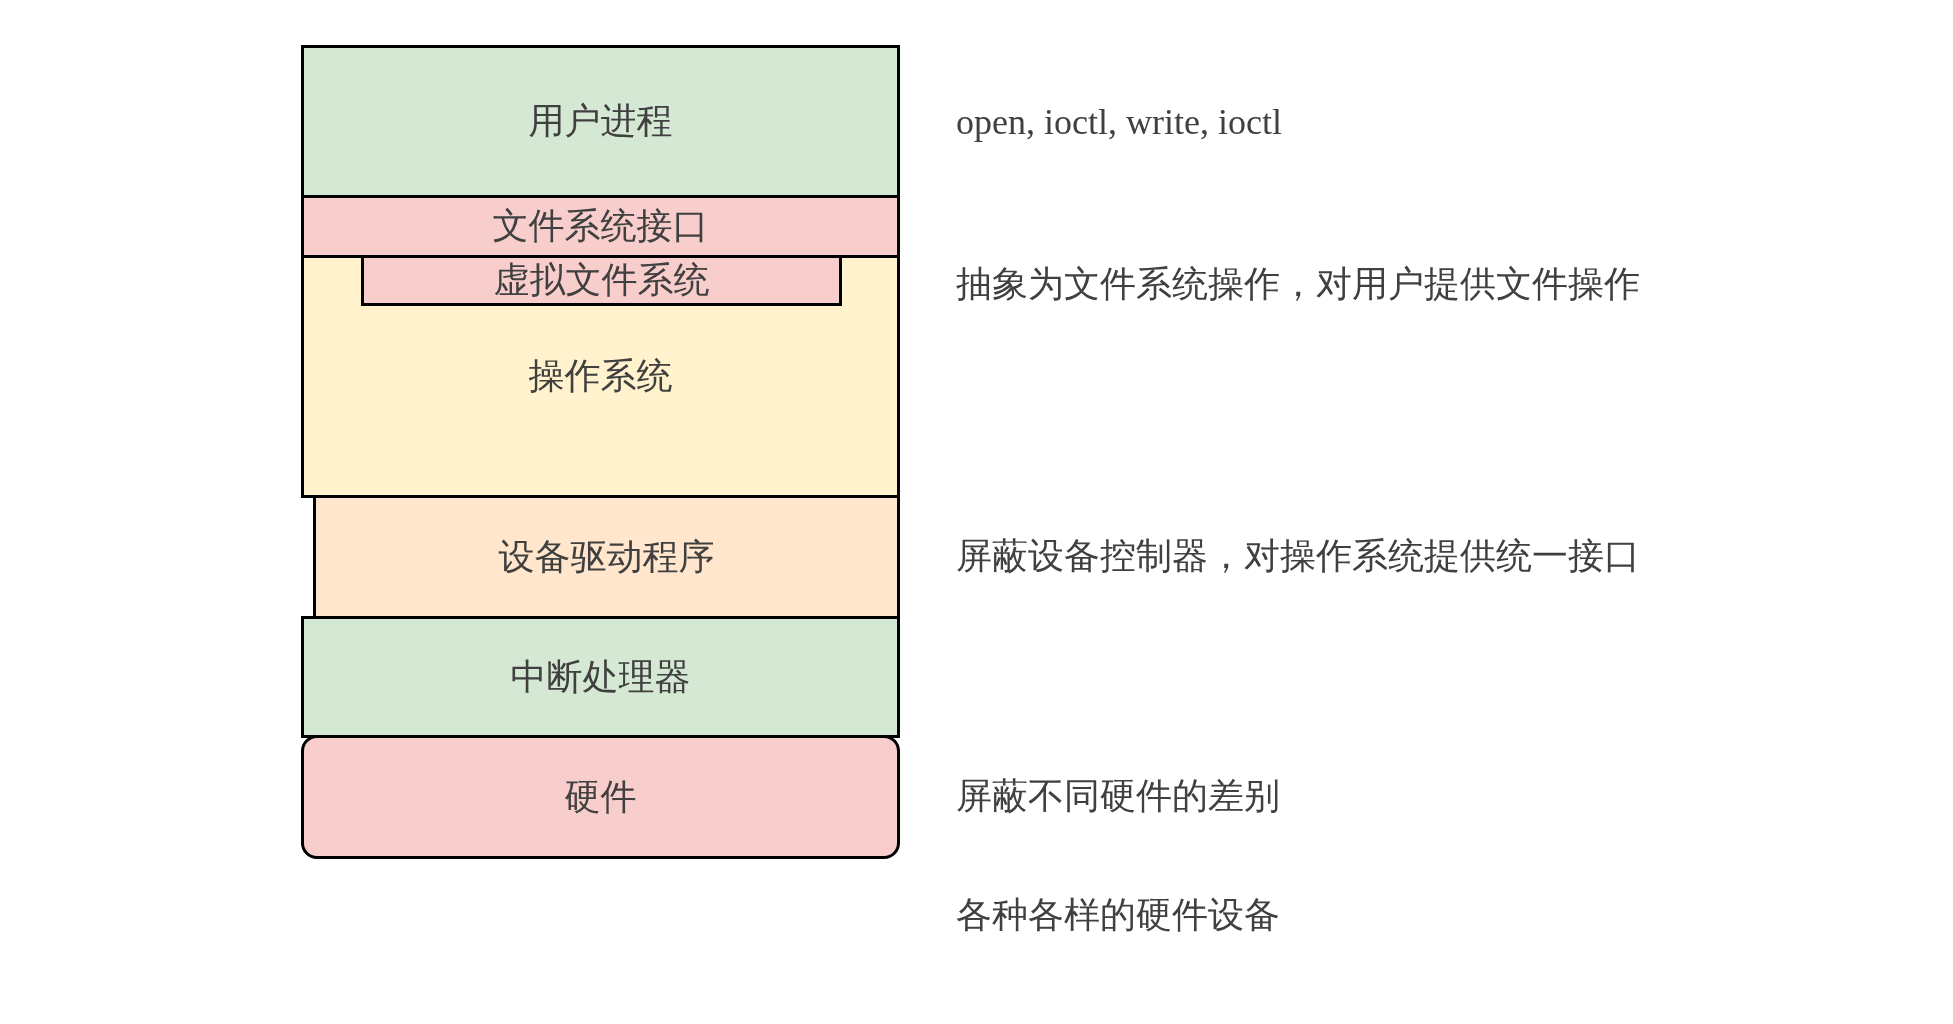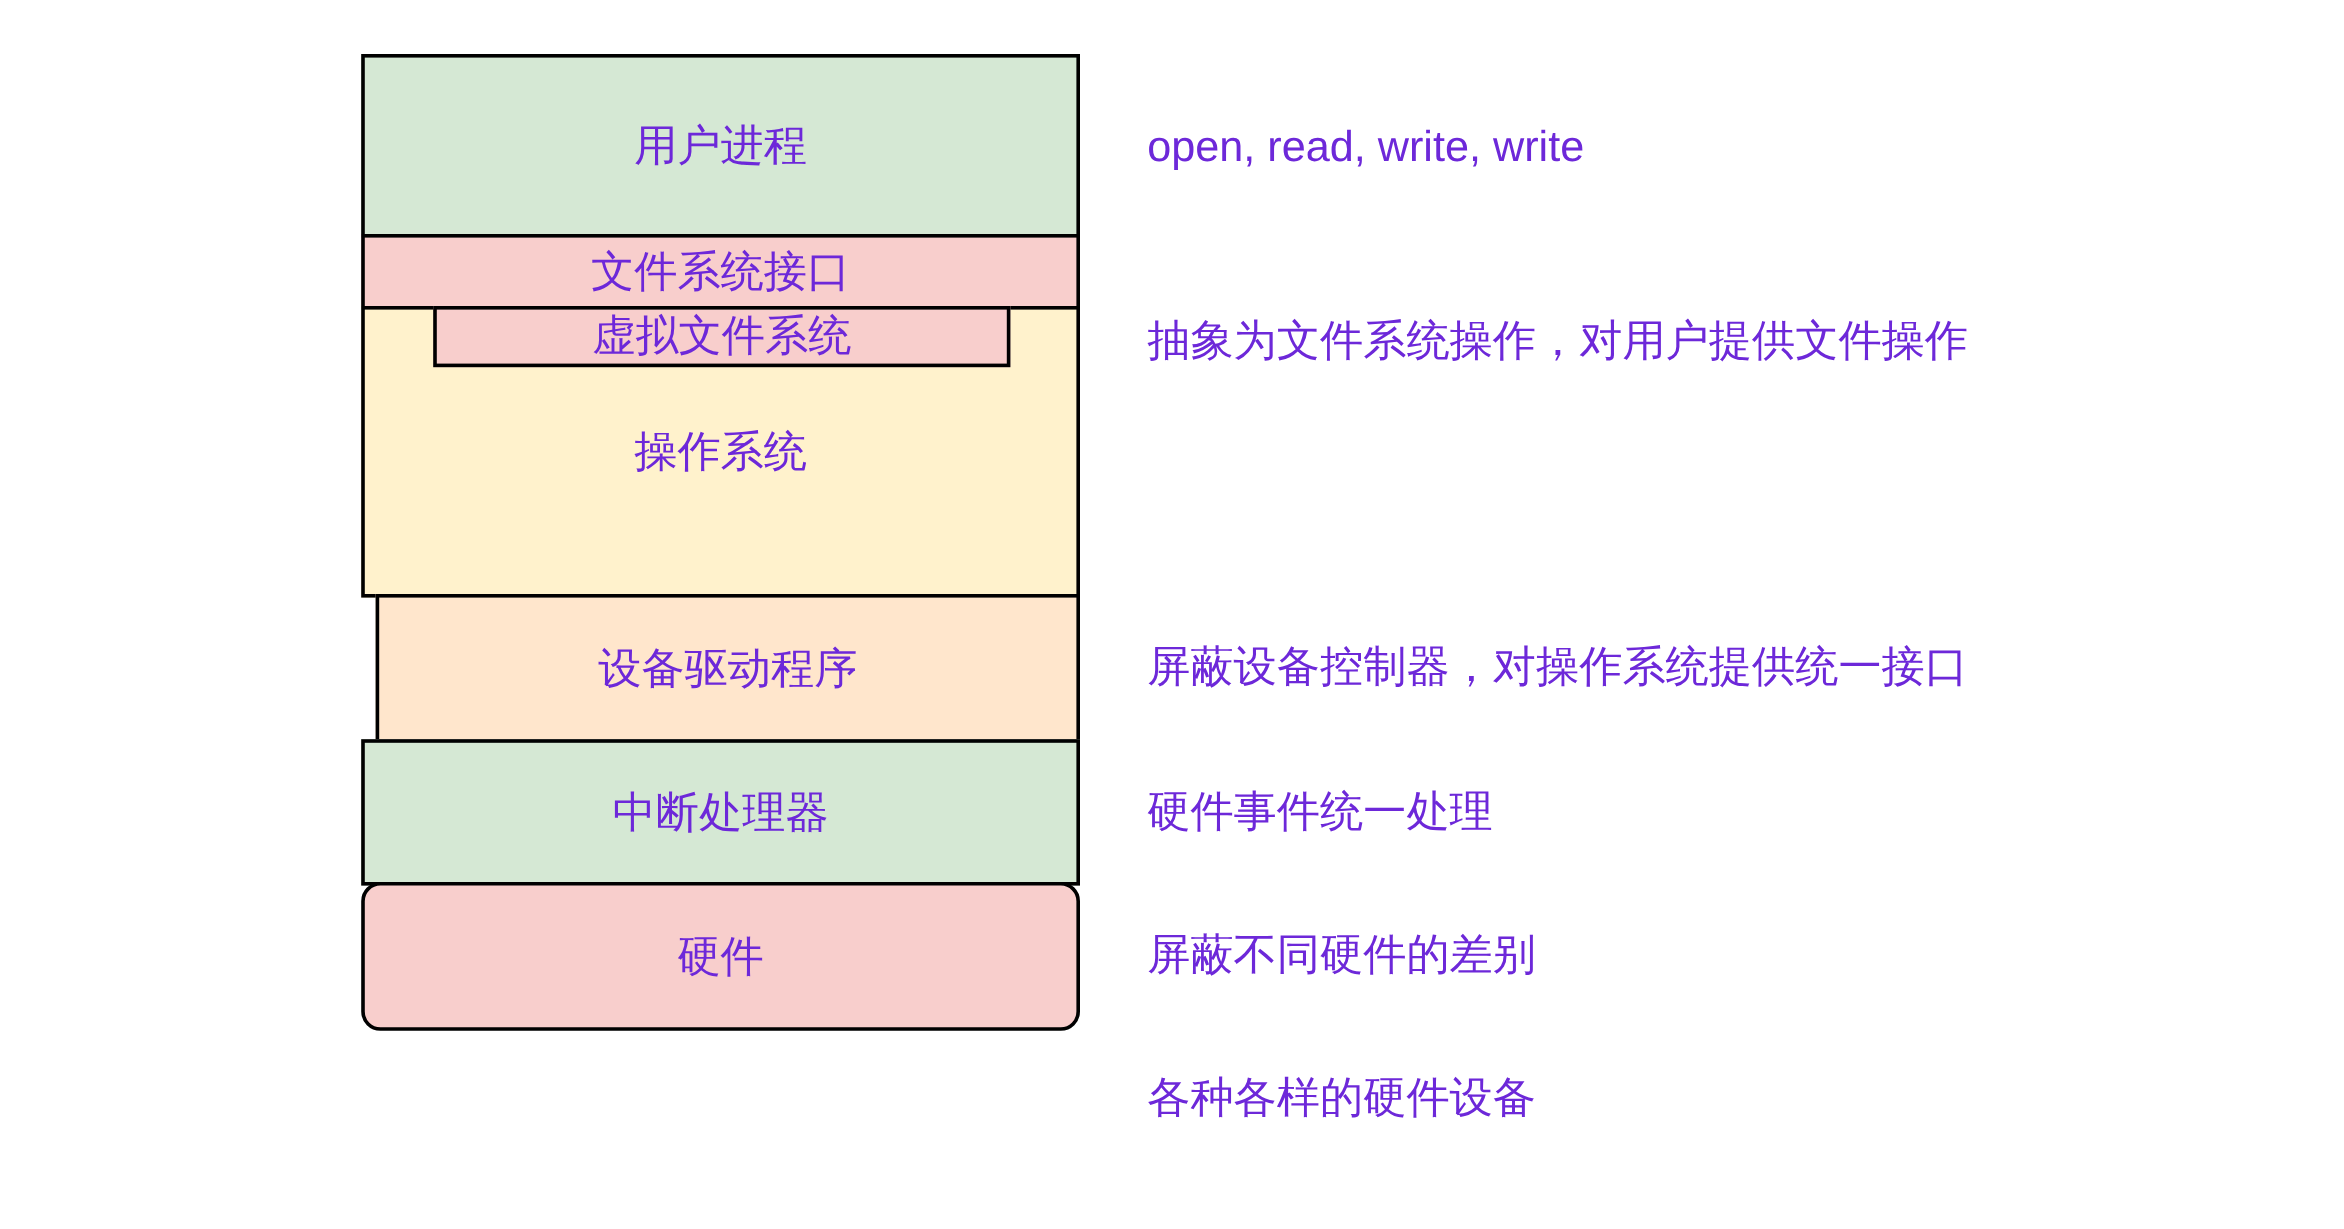--- a/index.html
+++ b/index.html
@@ -1,22 +1,22 @@
 <!DOCTYPE html>
 <html><head>
 <meta charset="utf-8">
 <style>
   html, body { margin: 0; padding: 0; }
   .canvas {
     position: relative;
     width: 1953px;
     height: 1024px;
     background: #ffffff;
-    font-family: Liberation Sans, sans-serif;
-    color: #6d28d9;
+    font-family: Liberation Serif, serif;
+    color: #404040;
     overflow: hidden;
   }
   .stack {
     position: absolute;
     left: 301px;
     top: 45px;
     width: 599px;
   }
   .layer {
     box-sizing: border-box;
@@ -100,20 +100,19 @@
       <span class="layer-label">中断处理器</span>
     </div>
 
 
     <div class="layer h-hw c-red">
       <span class="layer-label">硬件</span>
     </div>
 
   </div>
 
-  <div class="annotation ann-user">open, read, write, write</div>
+  <div class="annotation ann-user">open, ioctl, write, ioctl</div>
   <div class="annotation ann-vfs">抽象为文件系统操作，对用户提供文件操作</div>
   <div class="annotation ann-drv">屏蔽设备控制器，对操作系统提供统一接口</div>
-  <div class="annotation ann-int">硬件事件统一处理</div>
   <div class="annotation ann-ctl">屏蔽不同硬件的差别</div>
   <div class="annotation ann-hw">各种各样的硬件设备</div>
 
 </div>
 
 </body></html>

